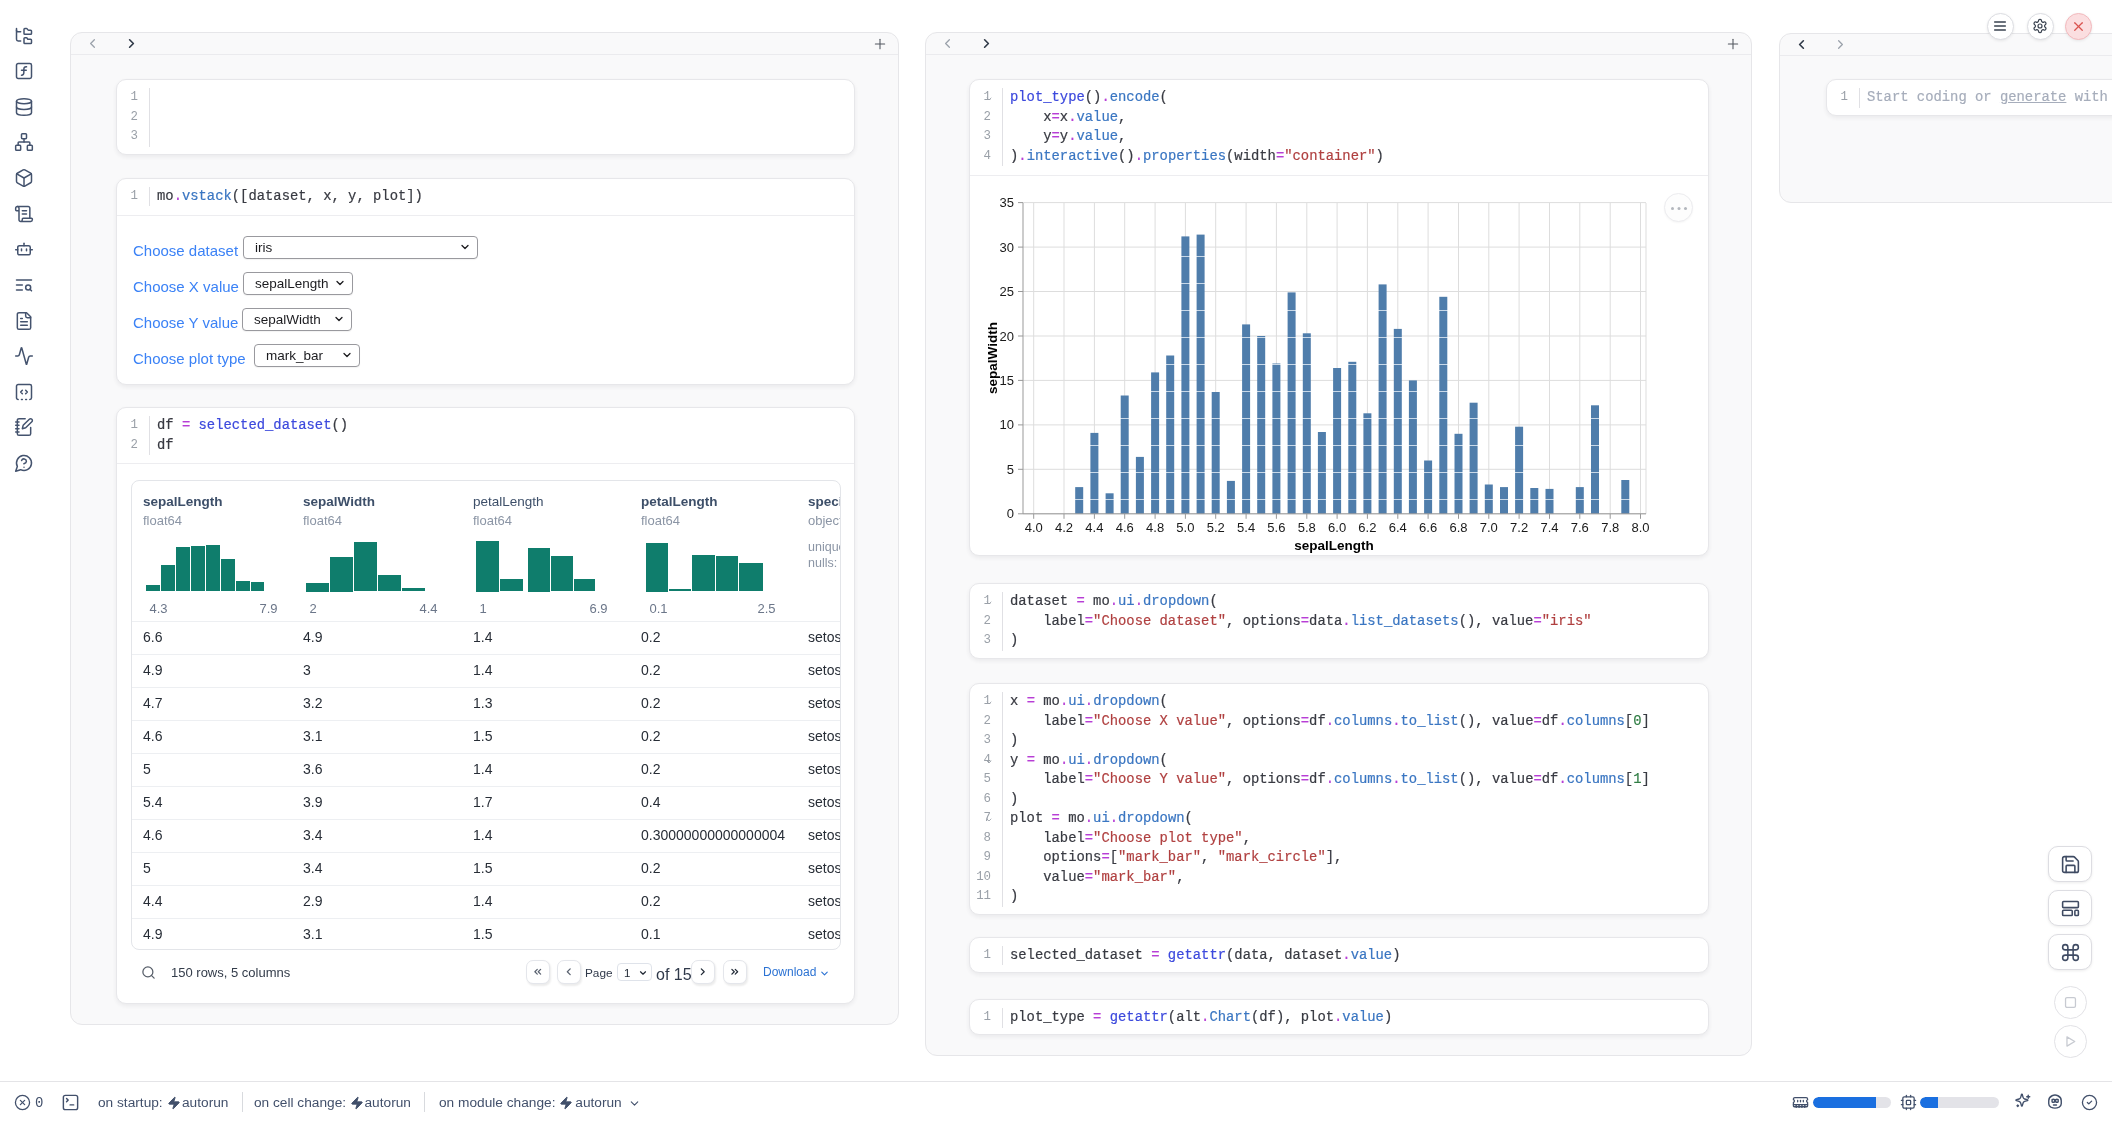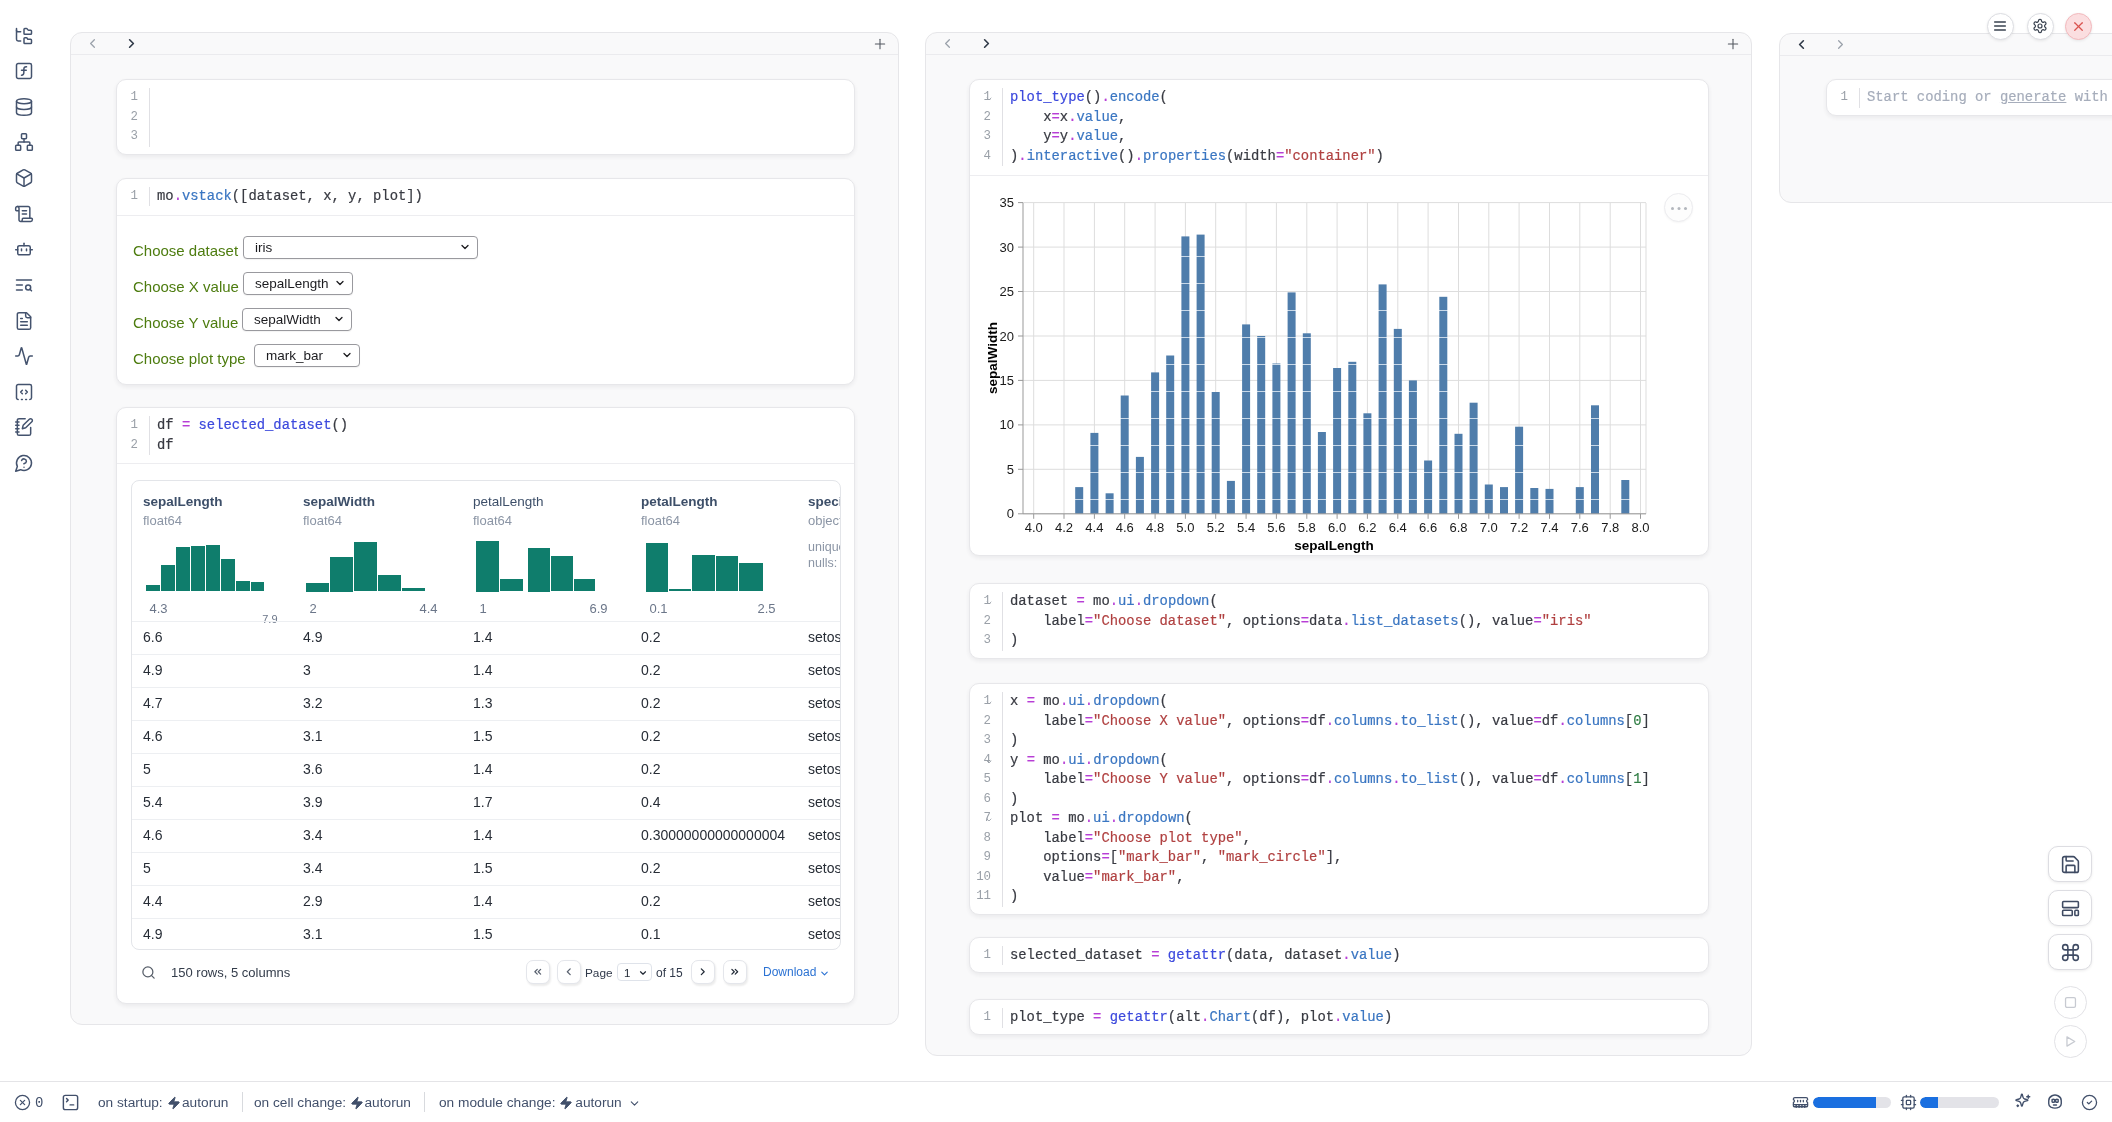--- a/index.html
+++ b/index.html
@@ -20,21 +20,21 @@
 .s{color:#b04040}
 .n{color:#2f7d43}
 .fold{position:absolute;right:-2px}
 svg{display:block}
 .ic{position:absolute;color:#44536e}
 .hdrbtn{position:absolute;color:#3e4758}
 .sel{position:absolute;background:#fff;border:1px solid #99999e;border-radius:4px;
  font-size:13.5px;color:#1b1b1f;display:flex;align-items:center;padding-left:11px;
  box-shadow:0 1px 1px rgba(0,0,0,.05)}
 .sel svg{position:absolute;right:6px;top:50%;margin-top:-6px}
-.lbl{position:absolute;font-size:15px;color:#4d7c0f}
+.lbl{position:absolute;font-size:15px;color:#3b82f6}
 .pgbtn{position:absolute;width:24px;height:24px;background:#fff;border:1px solid #e4e6eb;
  border-radius:7px;box-shadow:1px 1.5px 2px rgba(0,0,0,.08);display:flex;align-items:center;justify-content:center;color:#3c4453}
 .rbtn{position:absolute;width:44px;height:36px;background:#fff;border:1px solid #dddde2;
  border-radius:10px;box-shadow:0 1px 3px rgba(0,0,0,.08);display:flex;align-items:center;justify-content:center;color:#3f4b63}
 .cbtn{position:absolute;width:33px;height:33px;background:#fff;border:1px solid #e2e2e6;
  border-radius:50%;display:flex;align-items:center;justify-content:center;color:#c7cad1}
 </style></head>
 <body>
 <svg class="ic" style="left:13.5px;top:25.5px" width="20" height="20" viewBox="0 0 24 24" fill="none" stroke="currentColor" stroke-width="1.8" stroke-linecap="round" stroke-linejoin="round">
     <path d="M20 10a1 1 0 0 0 1-1V6a1 1 0 0 0-1-1h-2.5a1 1 0 0 1-.8-.4l-.9-1.2A1 1 0 0 0 15 3h-2a1 1 0 0 0-1 1v5a1 1 0 0 0 1 1Z"></path>
@@ -223,21 +223,21 @@
     <div class="abs" style="left:368.0px;top:97.9px;width:23.0px;height:12.6px;background:#0f7d6c"></div>
     <div class="abs" style="left:396.5px;top:66.5px;width:21.5px;height:44.0px;background:#0f7d6c"></div>
     <div class="abs" style="left:419.0px;top:75.1px;width:22.0px;height:35.4px;background:#0f7d6c"></div>
     <div class="abs" style="left:442.0px;top:97.9px;width:21.0px;height:12.6px;background:#0f7d6c"></div>
     <div class="abs" style="left:514.0px;top:61.5px;width:22.0px;height:49.0px;background:#0f7d6c"></div>
     <div class="abs" style="left:537.0px;top:107.7px;width:22.0px;height:2.8px;background:#0f7d6c"></div>
     <div class="abs" style="left:560.0px;top:74.1px;width:23.0px;height:36.4px;background:#0f7d6c"></div>
     <div class="abs" style="left:584.0px;top:74.8px;width:22.0px;height:35.7px;background:#0f7d6c"></div>
     <div class="abs" style="left:607.0px;top:81.8px;width:24.0px;height:28.7px;background:#0f7d6c"></div>
     <div class="abs" style="left:18px;top:120px;font-size:13px;color:#6b7689">4.3</div>
-    <div class="abs" style="left:106px;top:132px;width:40px;text-align:right;font-size:11px;color:#6b7689">7.9</div>
+    <div class="abs" style="left:106px;top:120px;width:40px;text-align:right;font-size:13px;color:#6b7689">7.9</div>
     <div class="abs" style="left:178px;top:120px;font-size:13px;color:#6b7689">2</div>
     <div class="abs" style="left:266px;top:120px;width:40px;text-align:right;font-size:13px;color:#6b7689">4.4</div>
     <div class="abs" style="left:348px;top:120px;font-size:13px;color:#6b7689">1</div>
     <div class="abs" style="left:436px;top:120px;width:40px;text-align:right;font-size:13px;color:#6b7689">6.9</div>
     <div class="abs" style="left:518px;top:120px;font-size:13px;color:#6b7689">0.1</div>
     <div class="abs" style="left:604px;top:120px;width:40px;text-align:right;font-size:13px;color:#6b7689">2.5</div>
     <div class="abs" style="left:676.5px;top:58px;font-size:12.5px;color:#8b95a5;line-height:16px">unique:<br>nulls:</div>
     <div class="abs" style="left:0;top:140px;width:100%;height:33px;border-top:1px solid #edeff2;"></div>
     <div class="abs" style="left:11.5px;top:148px;font-size:14px;color:#272d36">6.6</div>
     <div class="abs" style="left:171.5px;top:148px;font-size:14px;color:#272d36">4.9</div>
@@ -315,21 +315,21 @@
       <path d="m15 18-6-6 6-6"></path>
     </svg>
   </div>
 <div class="abs" style="left:585px;top:966px;font-size:11.8px;color:#30394a">Page</div>
 <div class="abs" style="left:617px;top:963px;width:35px;height:18px;border:1px solid #dfe3ea;border-radius:4px;background:#fff;font-size:11.5px;color:#1f2733">
     <span style="position:absolute;left:6px;top:2.5px">1</span>
     <svg style="position:absolute;right:3px;top:4px" width="10" height="10" viewBox="0 0 24 24" fill="none" stroke="#1f2733" stroke-width="2.8" stroke-linecap="round" stroke-linejoin="round">
       <path d="m6 9 6 6 6-6"></path>
     </svg>
   </div>
-<div class="abs" style="left:656px;top:966px;font-size:12px;color:#30394a">of 15</div>
+<div class="abs" style="left:656px;top:966px;font-size:16px;color:#30394a">of 15</div>
 <div class="pgbtn" style="left:690.5px;top:960px">
     <svg class="" style="position:static;color:#222b38" width="11.5" height="11.5" viewBox="0 0 24 24" fill="none" stroke="currentColor" stroke-width="2.6" stroke-linecap="round" stroke-linejoin="round">
       <path d="m9 18 6-6-6-6"></path>
     </svg>
   </div>
 <div class="pgbtn" style="left:723px;top:960px">
     <svg class="" style="position:static;color:#222b38" width="11.5" height="11.5" viewBox="0 0 24 24" fill="none" stroke="currentColor" stroke-width="2.6" stroke-linecap="round" stroke-linejoin="round">
       <path d="m6 17 5-5-5-5"></path>
       <path d="m13 17 5-5-5-5"></path>
     </svg>

